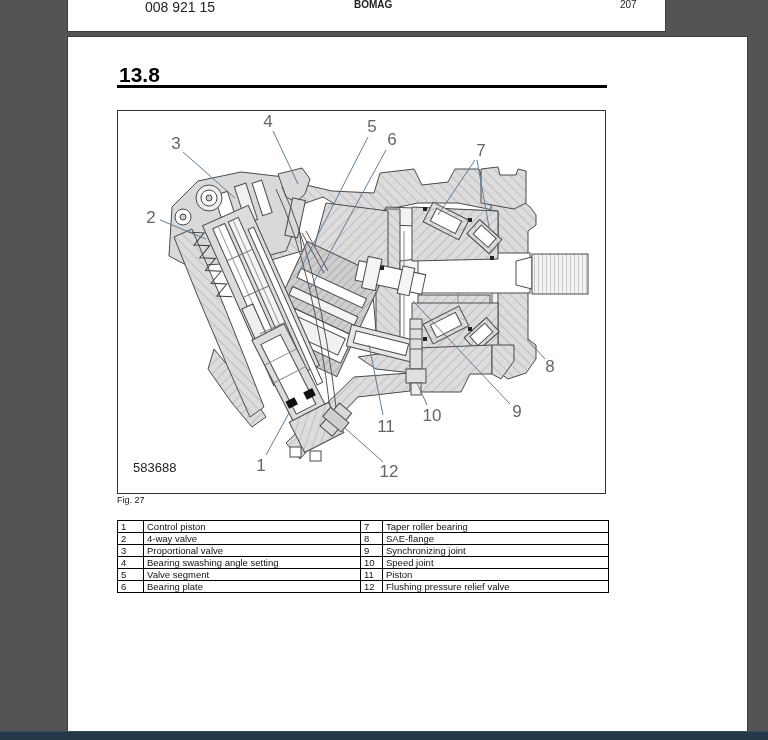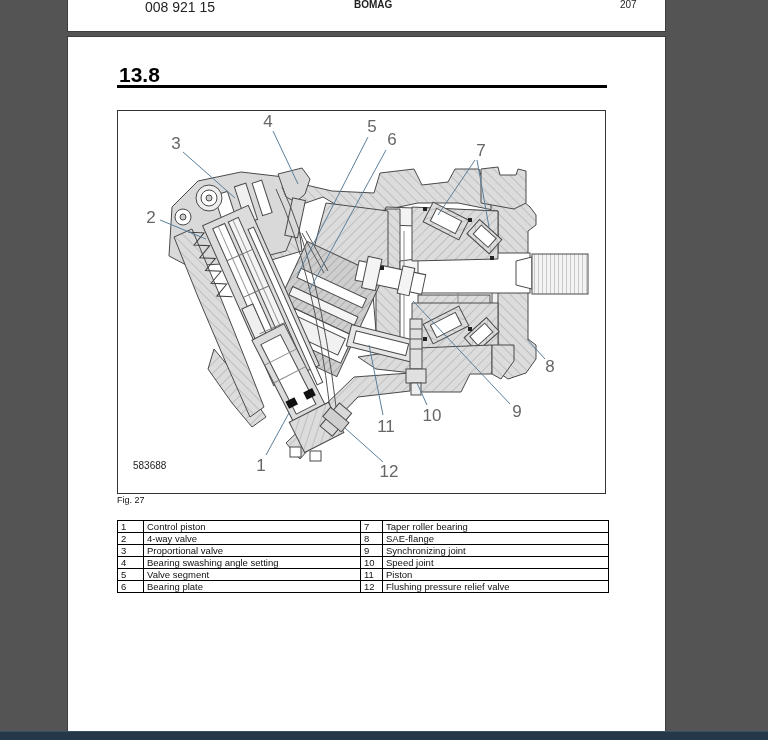--- a/index.html
+++ b/index.html
@@ -12,21 +12,21 @@
 
 <div class="abs" style="left:68px;top:0;width:597px;height:31px;background:#ffffff;overflow:hidden;box-shadow:0 0 0 1px #3e3e3e;">
 
   <div class="abs" style="left:60px;top:-1px;font-size:14px;color:#222;margin-left:17px;">008 921 15</div>
 
   <div class="abs" style="left:286px;top:-1px;font-size:10px;font-weight:bold;color:#222;text-align:center;">BOMAG</div>
 
   <div class="abs" style="left:552px;top:-1px;font-size:10px;color:#222;">207</div>
 </div>
 
-<div class="abs" style="left:68px;top:37px;width:597px;height:694px;background:#ffffff;box-shadow:0 0 0 1px #3e3e3e;">
+<div class="abs" style="left:68px;top:37px;width:679px;height:694px;background:#ffffff;box-shadow:0 0 0 1px #3e3e3e;">
 
   <div class="abs" style="left:51px;top:26px;font-size:21px;font-weight:bold;color:#000;">13.8</div>
 
 
   <div class="abs" style="left:49px;top:48px;width:490px;height:3px;background:#000;"></div>
 
   <div class="abs" style="left:49px;top:73px;width:487px;height:382px;border:1px solid #333;">
     <svg width="487" height="382" viewBox="0 0 487 382">
       <defs>
         <pattern id="h1" patternUnits="userSpaceOnUse" width="7" height="7" patternTransform="rotate(45)">
@@ -244,21 +244,21 @@
         <text x="274" y="34">6</text>
         <text x="363" y="45">7</text>
         <text x="432" y="261">8</text>
         <text x="399" y="306">9</text>
         <text x="314" y="310">10</text>
         <text x="268" y="321">11</text>
         <text x="271" y="366">12</text>
       </g>
     </svg>
     
-    <div class="abs" style="left:15px;top:349px;font-size:10px;color:#222;">583688</div>
+    <div class="abs" style="left:15px;top:349px;font-size:13px;color:#222;">583688</div>
   </div>
 
   <div class="abs" style="left:49px;top:458px;font-size:9px;color:#111;">Fig. 27</div>
 
   <table class="abs" style="left:49px;top:483px;width:492px;border-collapse:collapse;font-size:9.5px;color:#111;table-layout:fixed;">
     <colgroup>
         <col style="width:26px">
         <col style="width:217px">
         <col style="width:22px">
         <col>

